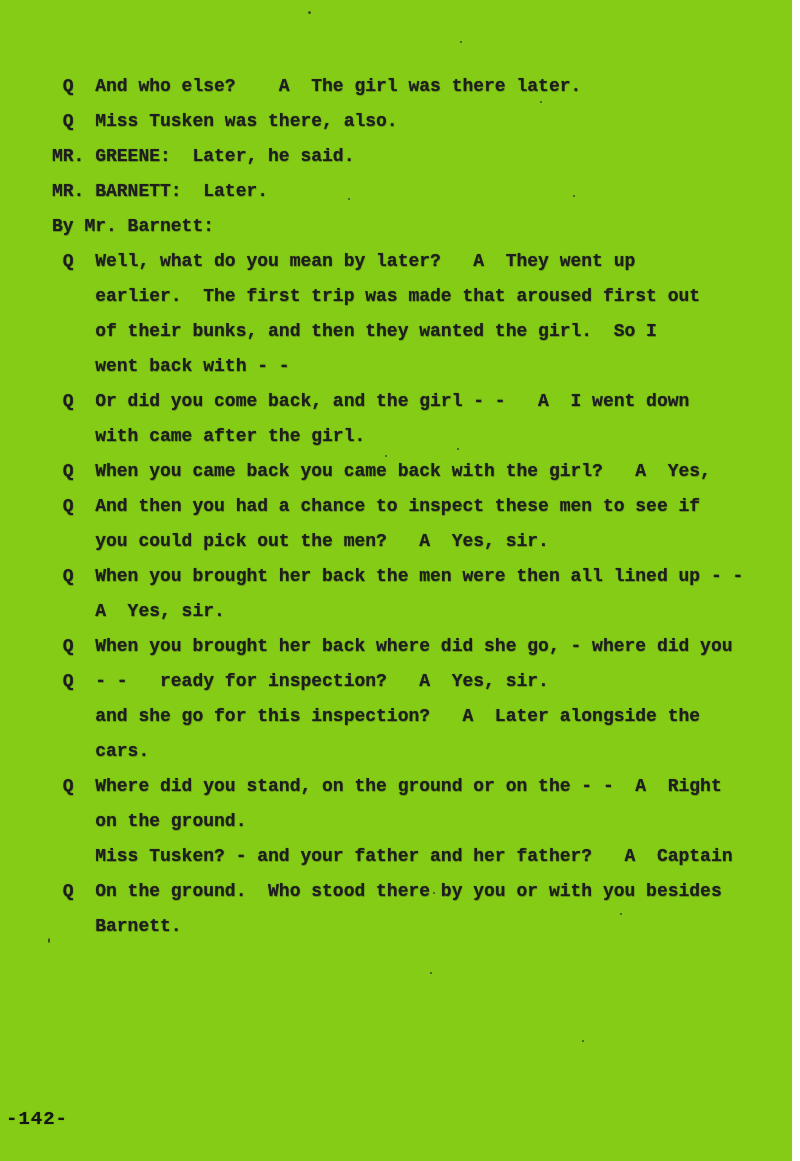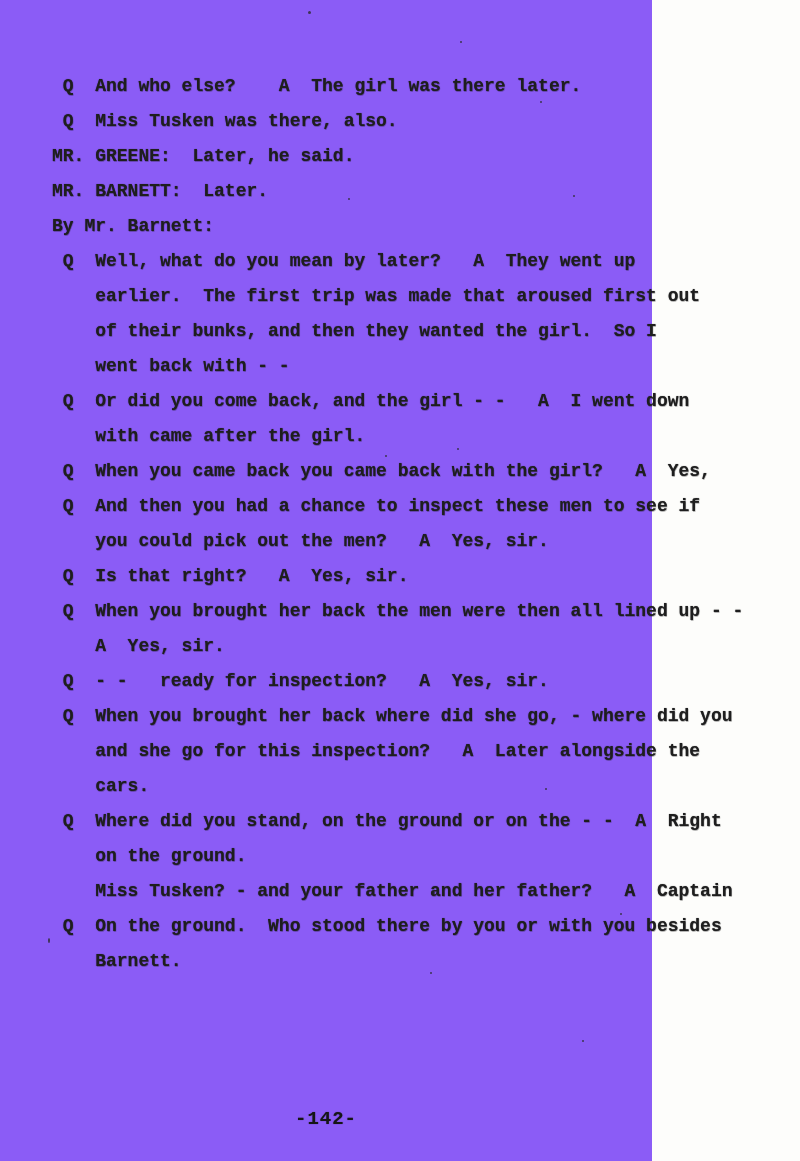--- a/index.html
+++ b/index.html
@@ -5,46 +5,45 @@
   * { margin: 0; padding: 0; box-sizing: border-box; }
   html, body {
     width: 800px;
     height: 1161px;
     background: #fdfdfb;
     overflow: hidden;
     font-family: "Liberation Mono", "DejaVu Sans Mono", monospace;
   }
   .page {
     position: relative;
-    width: 652px;
+    width: 792px;
     height: 1161px;
-    background: #8b5cf6;
+    background: #84cc16;
     text-decoration: underline;
   }
   .content {
     position: absolute;
     top: 69px;
     left: 52px;
     width: 740px;
   }
   .line {
     white-space: pre;
     font-size: 18px;
     line-height: 35px;
     color: #1e1e1e;
     letter-spacing: 0px;
     text-shadow: 0 0 1px rgba(25,25,25,0.65), 0.5px 0.5px 0.5px rgba(25,25,25,0.25);
     font-weight: bold;
   }
   .footer {
     position: absolute;
     top: 1102px;
-    left: 0;
+    left: 6px;
     width: 100%;
-    text-align: center;
     font-size: 19px;
     line-height: 35px;
     color: #161616;
     font-weight: bold;
     letter-spacing: 1px;
     text-shadow: 0 0 1px rgba(25,25,25,0.65);
   }
   .speck {
     position: absolute;
     background: #2a2a2a;
@@ -92,25 +91,24 @@
     <div class="line">By Mr. Barnett:</div>
     <div class="line"> Q  Well, what do you mean by later?   A  They went up</div>
     <div class="line">    earlier.  The first trip was made that aroused first out</div>
     <div class="line">    of their bunks, and then they wanted the girl.  So I</div>
     <div class="line">    went back with - -</div>
     <div class="line"> Q  Or did you come back, and the girl - -   A  I went down</div>
     <div class="line">    with came after the girl.</div>
     <div class="line"> Q  When you came back you came back with the girl?   A  Yes,</div>
     <div class="line"> Q  And then you had a chance to inspect these men to see if</div>
     <div class="line">    you could pick out the men?   A  Yes, sir.</div>
-    <div class="line"> Q  Is that right?   A  Yes, sir.</div>
     <div class="line"> Q  When you brought her back the men were then all lined up - -</div>
     <div class="line">    A  Yes, sir.</div>
+    <div class="line"> Q  When you brought her back where did she go, - where did you</div>
     <div class="line"> Q  - -   ready for inspection?   A  Yes, sir.</div>
-    <div class="line"> Q  When you brought her back where did she go, - where did you</div>
     <div class="line">    and she go for this inspection?   A  Later alongside the</div>
     <div class="line">    cars.</div>
     <div class="line"> Q  Where did you stand, on the ground or on the - -  A  Right</div>
     <div class="line">    on the ground.</div>
     <div class="line">    Miss Tusken? - and your father and her father?   A  Captain</div>
     <div class="line"> Q  On the ground.  Who stood there by you or with you besides</div>
     <div class="line">    Barnett.</div>
   </div>
 
   <div class="footer">-142-</div>

